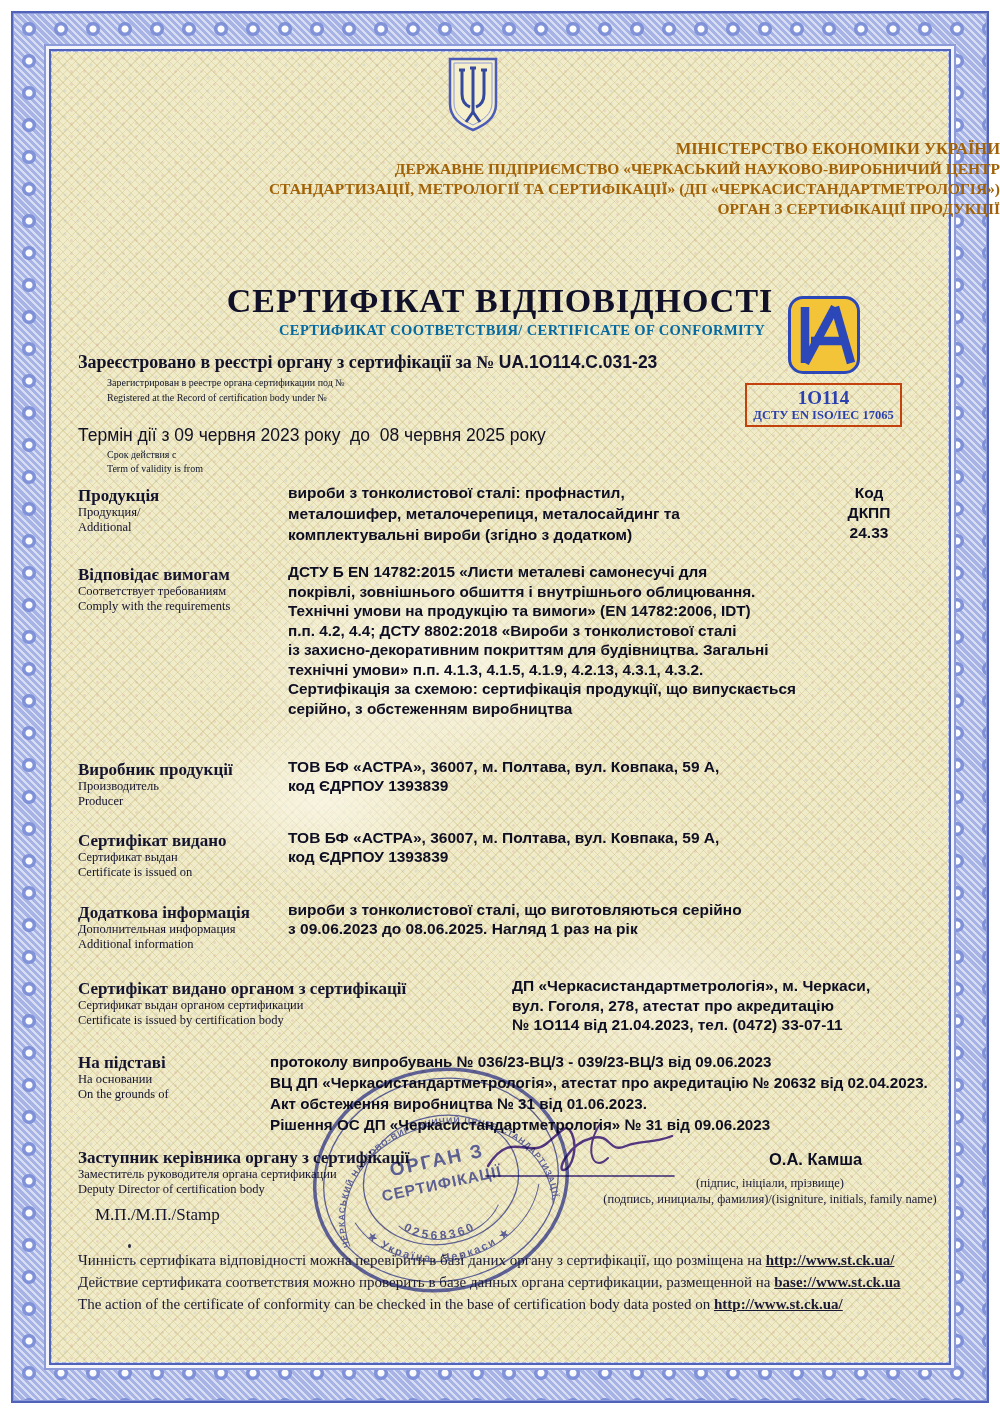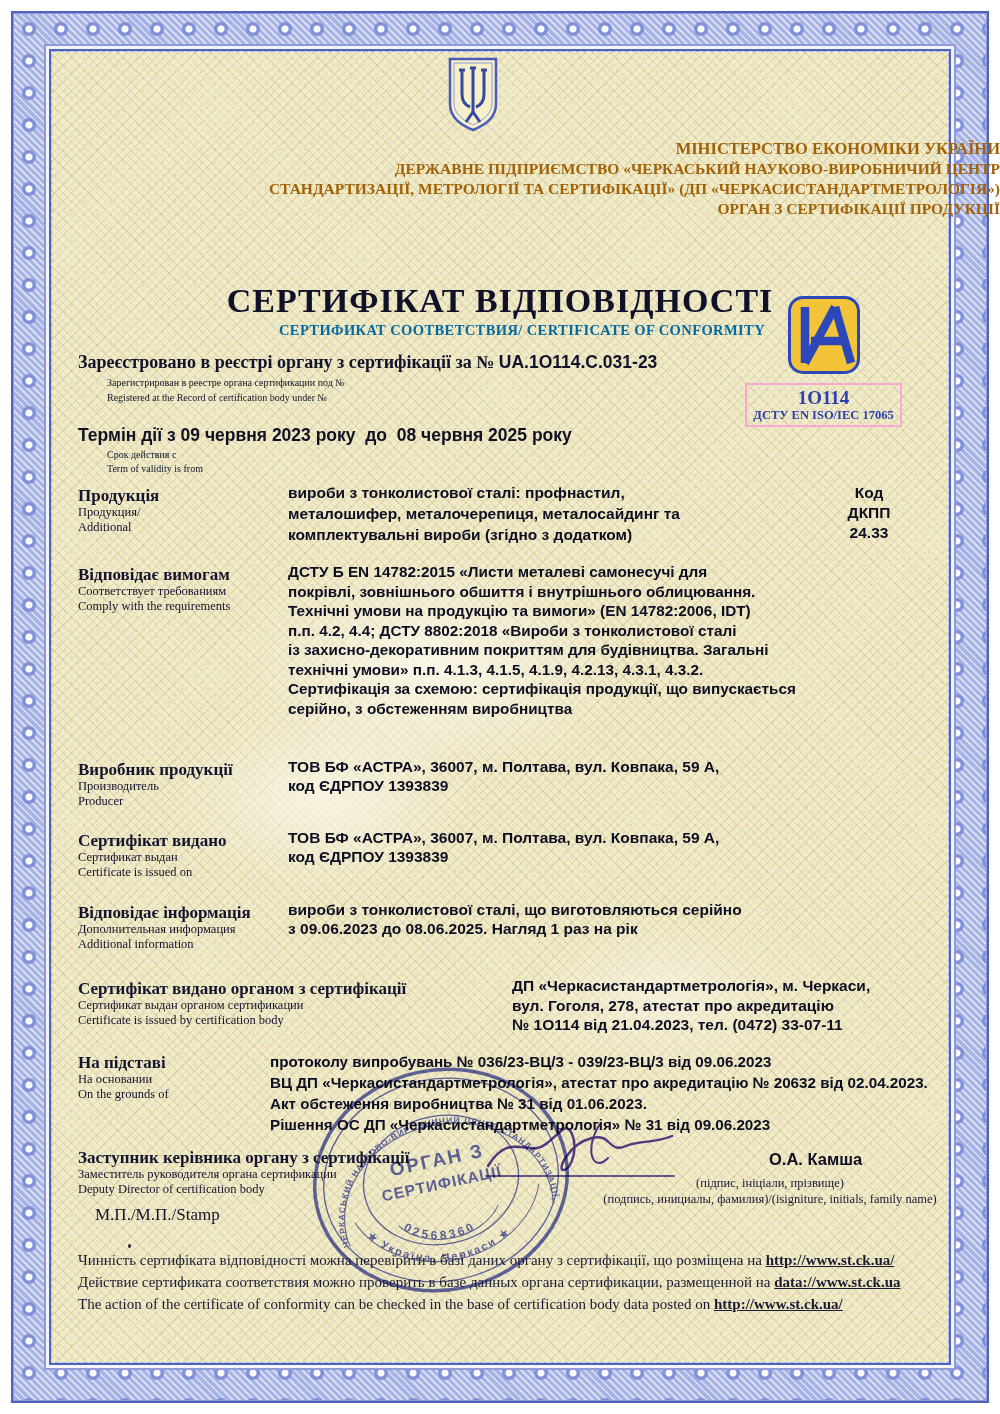--- a/index.html
+++ b/index.html
@@ -29,28 +29,28 @@
     background-size:auto,auto,auto,13px 13px,13px 13px,auto,auto;
     background-position:0 0,0 0,0 0,0 0,6.5px 6.5px,0 0,0 0;}
   .content{position:absolute;inset:0;color:#14142e;}
   .content > div, .content > svg {position:absolute;}
 
   .hline{left:0;width:100%;text-align:right;font-weight:bold;color:#a16207;}
   .title{left:0;width:100%;text-align:center;font-weight:bold;font-size:34px;letter-spacing:1px;color:#101028;}
   .subtitle{left:0;width:100%;text-align:center;font-weight:bold;font-size:14.5px;letter-spacing:.4px;color:#0369a1;padding-left:22px;}
 
   .logo-box{left:788px;top:296px;width:66px;height:72px;background:#f3c437;border:3px solid #2b47b8;border-radius:15px;}
-  .code-box{left:745px;top:383px;width:153px;height:40px;border:2px solid #f9a8d4;color:#2b3fae;text-align:center;font-weight:bold;}
+  .code-box{left:745px;top:383px;width:153px;height:40px;border:2px solid #c2410c;color:#2b3fae;text-align:center;font-weight:bold;}
   .code-box .c1{display:block;font-size:19px;line-height:21px;margin-top:2px;}
   .code-box .c2{display:block;font-size:12.5px;line-height:14px;}
 
   .regline{left:78px;font-weight:bold;font-size:18px;color:#12122a;}
   .regline .num{font-family:"Liberation Sans",sans-serif;font-size:17.5px;}
   .smallsub{left:78px;font-size:10px;color:#0f172a;margin-left:29px;}
-  .validity-main{left:78px;font-family:"Liberation Sans",sans-serif;font-weight:bold;font-size:17.5px;color:#101022;white-space:pre-wrap;}
+  .validity-main{left:78px;font-family:"Liberation Sans",sans-serif;font-weight:normal;font-size:17.5px;color:#101022;white-space:pre-wrap;}
 
   .f-label{font-family:"Liberation Serif",serif;color:#14142e;}
   .f-label .uk{display:block;font-weight:bold;font-size:17px;line-height:19px;}
   .f-label .sub{display:block;font-size:12.5px;line-height:15px;}
   .f-value{font-family:"Liberation Sans",sans-serif;font-weight:bold;font-size:15.5px;color:#0e0e22;white-space:pre-line;line-height:20px;}
 
   .mp-note{left:95px;top:1205px;font-size:17px;color:#14142e;}
   .sig-name{left:740px;top:1150px;font-family:"Liberation Sans",sans-serif;font-weight:bold;font-size:16.5px;color:#0e0e22;margin-left:29px;}
   .sig-cap{text-align:center;font-size:12.5px;color:#1a1a36;}
 
@@ -151,21 +151,21 @@
 
     <div class="f-label" style="left:78px;top:831px">
       <span class="uk">Сертифікат видано</span>
       <span class="sub">Сертификат выдан</span>
       <span class="sub">Certificate is issued on</span>
     </div>
     <div class="f-value" style="left:288px;top:828px;width:560px;line-height:19px">ТОВ БФ «АСТРА», 36007, м. Полтава, вул. Ковпака, 59 А,
 код ЄДРПОУ 1393839</div>
 
     <div class="f-label" style="left:78px;top:903px">
-      <span class="uk">Відповідає інформація</span>
+      <span class="uk">Додаткова інформація</span>
       <span class="sub">Дополнительная информация</span>
       <span class="sub">Additional information</span>
     </div>
     <div class="f-value" style="left:288px;top:900px;width:560px;line-height:19px">вироби з тонколистової сталі, що виготовляються серійно
 з 09.06.2023 до 08.06.2025. Нагляд 1 раз на рік</div>
 
     <div class="f-label" style="left:78px;top:979px;width:440px">
       <span class="uk">Сертифікат видано органом з сертифікації</span>
       <span class="sub">Сертификат выдан органом сертификации</span>
       <span class="sub">Certificate is issued by certification body</span>
@@ -219,20 +219,20 @@
         </g>
       </g>
     </svg>
 
     <div class="ink-dot"></div>
 
     <div class="foot" style="top:1252px">
       <span>Чинність сертифіката відповідності можна перевірити в базі даних органу з сертифікації, що розміщена на </span><span class="url">http://www.st.ck.ua/</span>
     </div>
     <div class="foot" style="top:1274px">
-      <span>Действие сертификата соответствия можно проверить в базе данных органа сертификации, размещенной на </span><span class="url">data://www.st.ck.ua</span>
+      <span>Действие сертификата соответствия можно проверить в базе данных органа сертификации, размещенной на </span><span class="url">base://www.st.ck.ua</span>
     </div>
     <div class="foot" style="top:1296px">
       <span>The action of the certificate of conformity can be checked in the base of certification body data posted on </span><span class="url">http://www.st.ck.ua/</span>
     </div>
 
   </div>
 </div>
 
 </body></html>

